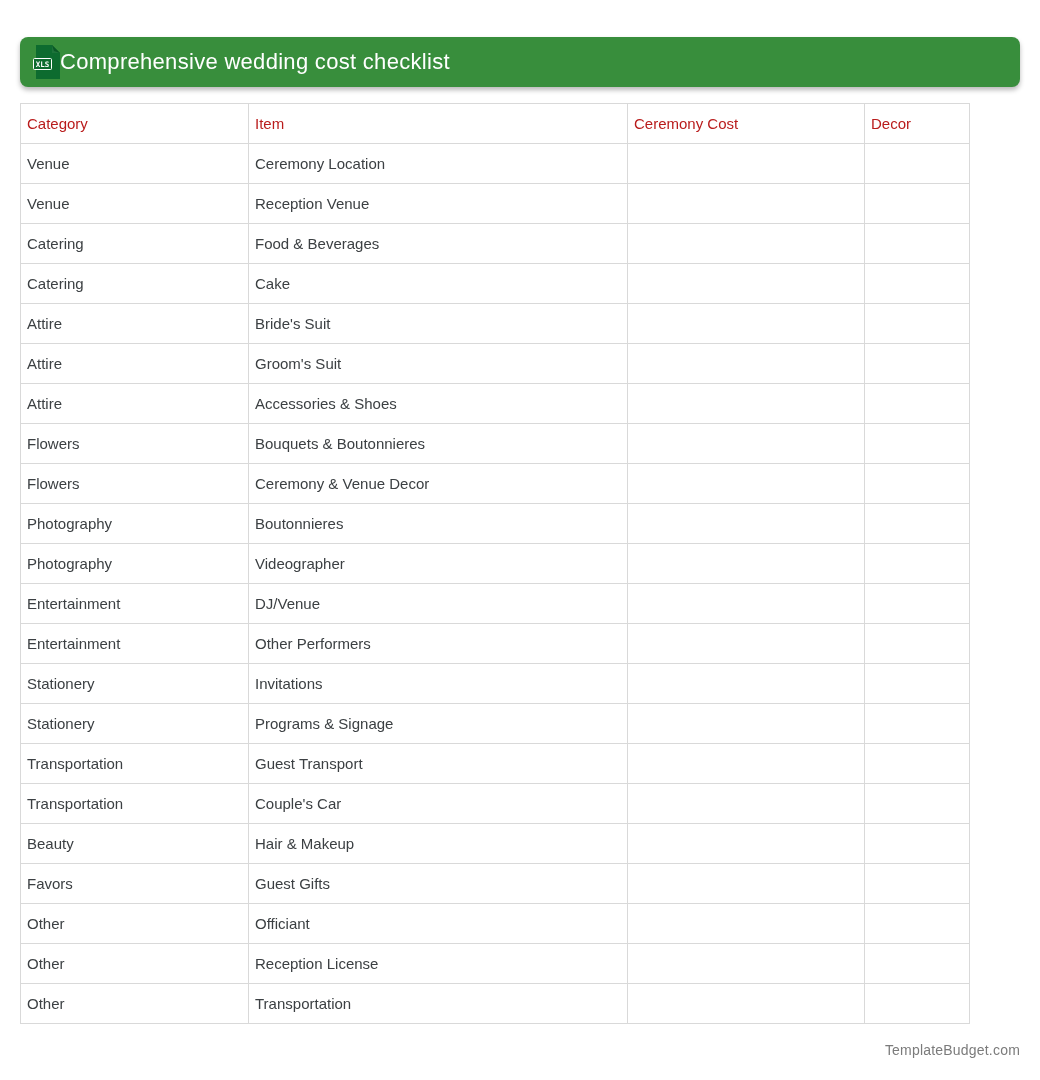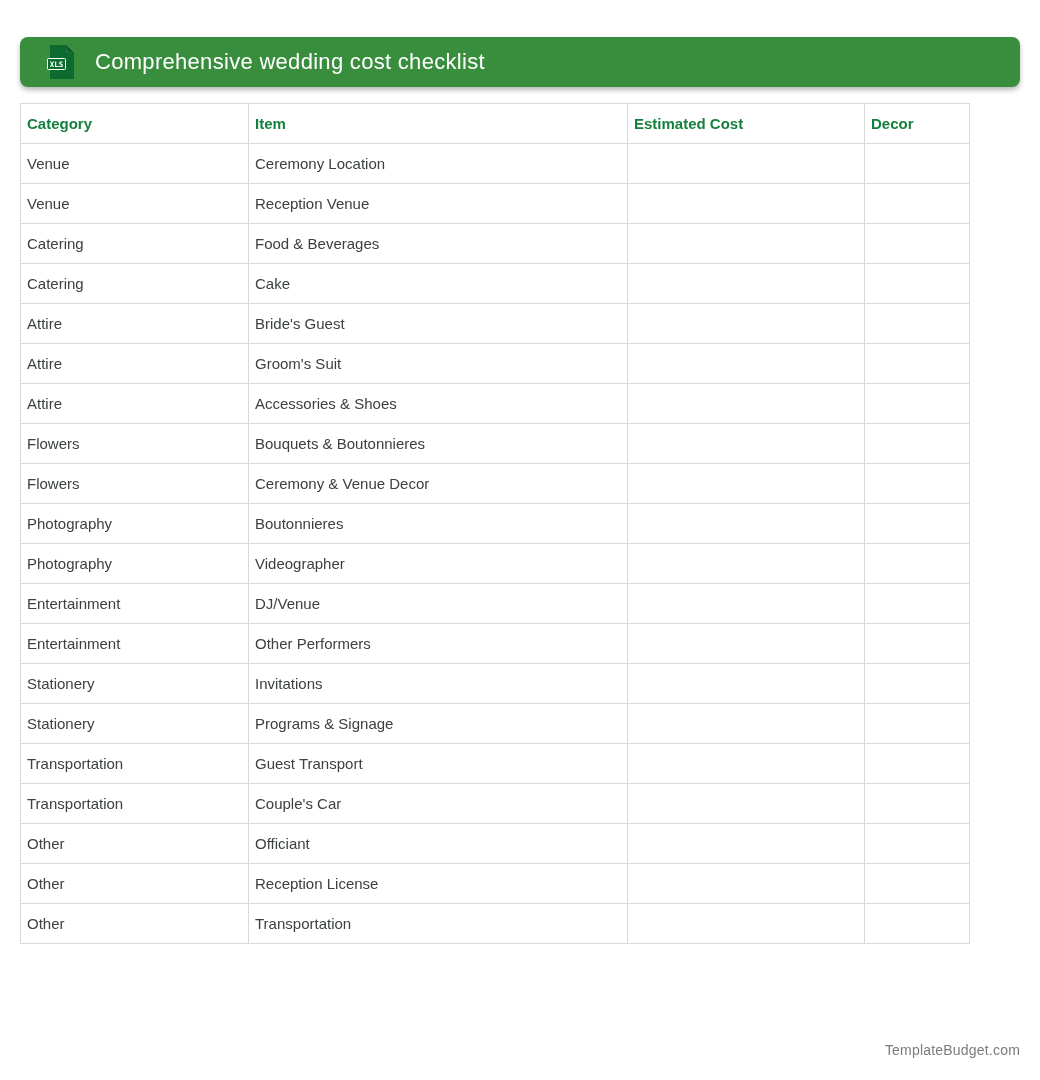--- a/index.html
+++ b/index.html
@@ -17,29 +17,27 @@
     position: absolute;
     left: 20px;
     top: 37px;
     width: 1000px;
     height: 50px;
     background: #388e3c;
     border-radius: 8px;
     box-shadow: 0 3px 5px rgba(0,0,0,0.28);
     display: flex;
     align-items: center;
-    padding: 0 27px;
-    gap: 8px;
+    padding: 0 13px;
   }
   .banner-title {
     color: #ffffff;
     font-size: 22px;
     font-weight: 400;
     letter-spacing: 0.3px;
-    margin-left: 13px;
     white-space: nowrap;
   }
   .xls-icon { display: block; flex: 0 0 auto; }
 
   
   table.checklist {
     position: absolute;
     left: 20px;
     top: 103px;
     width: 949px;
@@ -51,22 +49,22 @@
     border: 1px solid #d9d9d9;
     height: 40px;
     padding: 0 6px;
     font-size: 15px;
     vertical-align: middle;
     text-align: left;
     overflow: hidden;
     white-space: nowrap;
   }
   .checklist th {
-    font-weight: bold;
-    color: #15803d;
+    font-weight: normal;
+    color: #b91c1c;
   }
   .checklist td {
     font-weight: 400;
     color: #3c4043;
   }
 
   
   .footer {
     position: absolute;
     top: 1042px;
@@ -94,21 +92,21 @@
   <colgroup>
     <col style="width:228px">
     <col style="width:379px">
     <col style="width:237px">
     <col style="width:105px">
   </colgroup>
   <thead>
     <tr>
       <th>Category</th>
       <th>Item</th>
-      <th>Estimated Cost</th>
+      <th>Ceremony Cost</th>
       <th>Decor</th>
     </tr>
   </thead>
   <tbody>
   <tr>
     <td>Venue</td>
     <td>Ceremony Location</td>
     <td></td>
     <td></td>
   </tr>
@@ -129,21 +127,21 @@
 
   <tr>
     <td>Catering</td>
     <td>Cake</td>
     <td></td>
     <td></td>
   </tr>
 
   <tr>
     <td>Attire</td>
-    <td>Bride's Guest</td>
+    <td>Bride's Suit</td>
     <td></td>
     <td></td>
   </tr>
 
   <tr>
     <td>Attire</td>
     <td>Groom's Suit</td>
     <td></td>
     <td></td>
   </tr>
@@ -218,21 +216,33 @@
     <td></td>
   </tr>
 
   <tr>
     <td>Transportation</td>
     <td>Couple's Car</td>
     <td></td>
     <td></td>
   </tr>
 
-
+  <tr>
+    <td>Beauty</td>
+    <td>Hair &amp; Makeup</td>
+    <td></td>
+    <td></td>
+  </tr>
+
+  <tr>
+    <td>Favors</td>
+    <td>Guest Gifts</td>
+    <td></td>
+    <td></td>
+  </tr>
 
   <tr>
     <td>Other</td>
     <td>Officiant</td>
     <td></td>
     <td></td>
   </tr>
 
   <tr>
     <td>Other</td>

